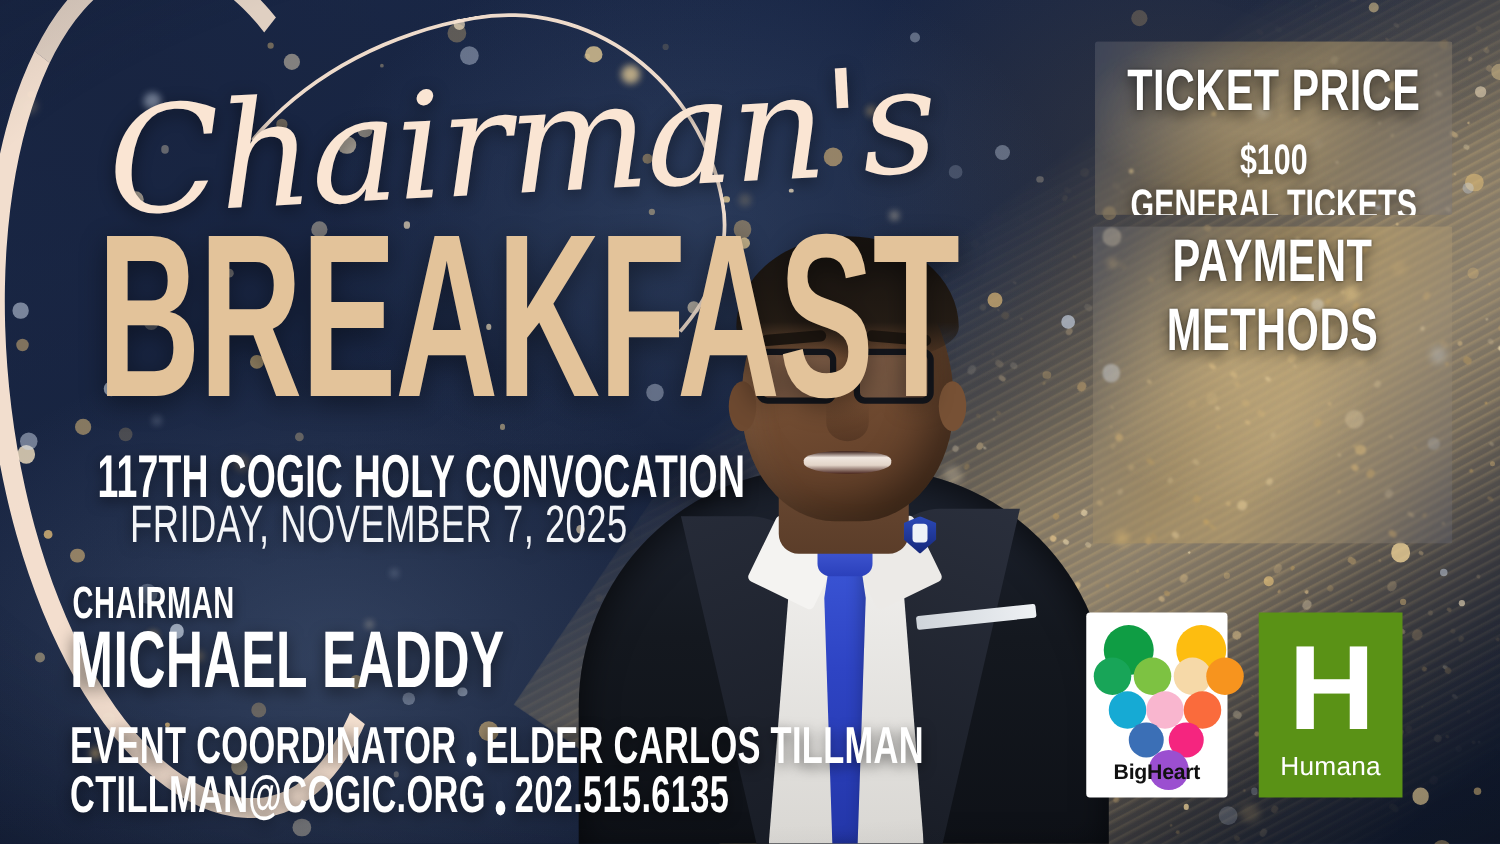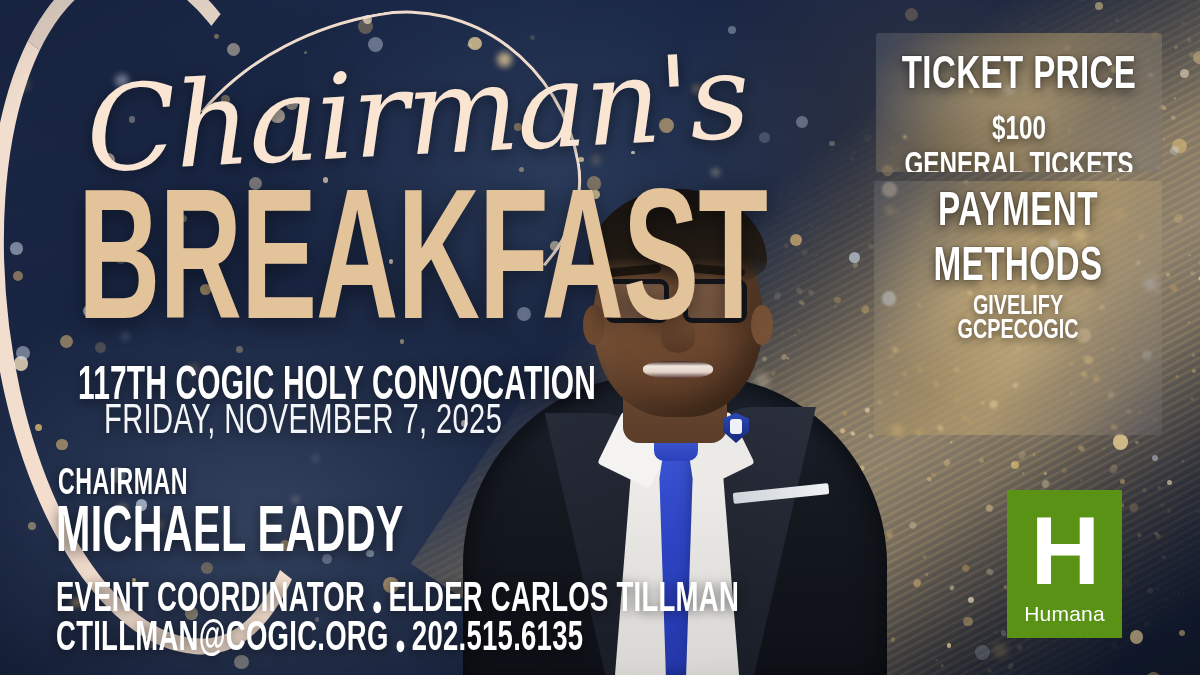--- a/index.html
+++ b/index.html
@@ -1046,27 +1046,40 @@
     <div class="panel-h" id="ticket-title">TICKET PRICE</div>
     <div class="panel-sub" id="ticket-amount">$100</div>
     <div class="panel-sub" id="ticket-kind">GENERAL TICKETS</div>
   </div>
 
   <div class="panel" id="panel-payment">
     <div class="panel-bg"></div>
     <div class="panel-glow"></div>
     <div class="panel-h" id="payment-title">PAYMENT METHODS</div>
 
-    <div class="pay-group">
-      <div class="pay-name">GIVELIFY</div>
-      <div class="pay-value">GCPECOGIC</div>
-    </div>
 
 
   </div>
 
+  <div class="logo-bigheart">
+    <div class="bh-dots" id="bh-dots">
+        <span style="left: 14px; top: 10px; width: 40px; height: 40px; background: rgb(15, 157, 68);"></span>
+        <span style="left: 72px; top: 10px; width: 40px; height: 40px; background: rgb(253, 189, 16);"></span>
+        <span style="left: 6px; top: 36px; width: 30px; height: 30px; background: rgb(24, 165, 88);"></span>
+        <span style="left: 38px; top: 36px; width: 30px; height: 30px; background: rgb(125, 194, 66);"></span>
+        <span style="left: 70px; top: 36px; width: 30px; height: 30px; background: rgb(246, 217, 168);"></span>
+        <span style="left: 96px; top: 36px; width: 30px; height: 30px; background: rgb(247, 148, 30);"></span>
+        <span style="left: 18px; top: 63px; width: 30px; height: 30px; background: rgb(22, 170, 212);"></span>
+        <span style="left: 48px; top: 63px; width: 30px; height: 30px; background: rgb(249, 182, 207);"></span>
+        <span style="left: 78px; top: 63px; width: 30px; height: 30px; background: rgb(250, 107, 60);"></span>
+        <span style="left: 34px; top: 88px; width: 28px; height: 28px; background: rgb(59, 111, 182);"></span>
+        <span style="left: 66px; top: 88px; width: 28px; height: 28px; background: rgb(245, 37, 127);"></span>
+        <span style="left: 50px; top: 110px; width: 32px; height: 32px; background: rgb(155, 79, 208);"></span>
+      </div>
+    <div class="bh-label">BigHeart</div>
+  </div>
 
   <div class="logo-humana">
     <div class="hum-h">H</div>
     <div class="hum-label">Humana</div>
   </div>
 
 </div>
 
 </body></html>

